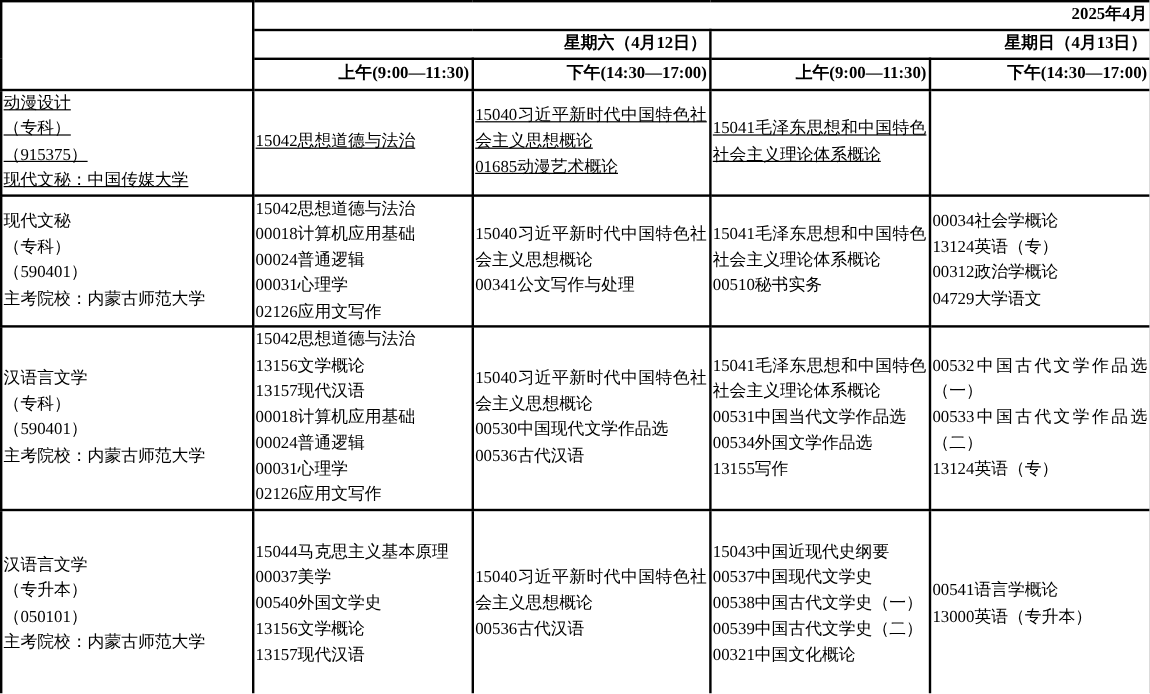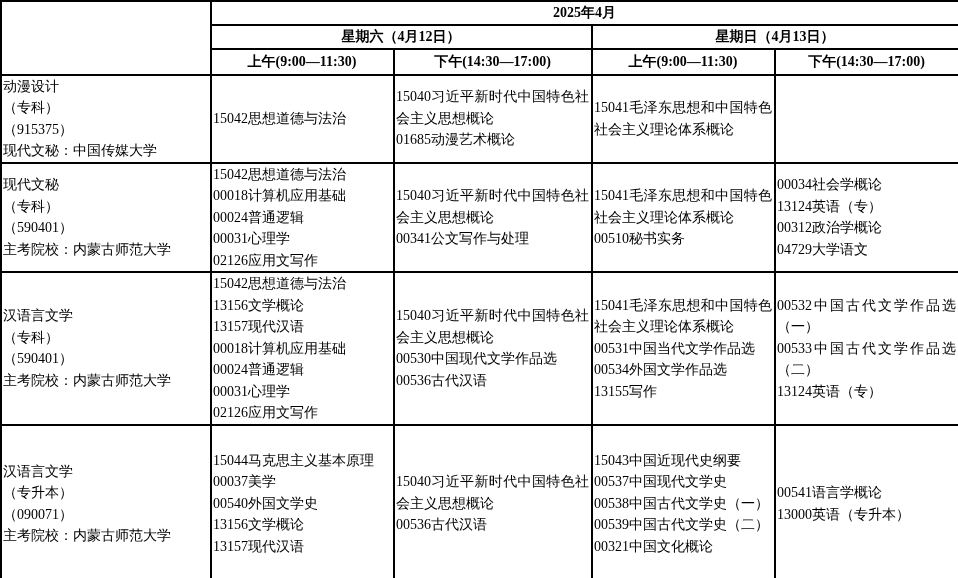--- a/index.html
+++ b/index.html
@@ -26,41 +26,41 @@
   }
   table.sched td {
     border: 2px solid #000000;
     vertical-align: middle;
     padding: 0 2px 0 1px;
     font-size: 14px;
     line-height: 21.5px;
     overflow: hidden;
   }
   td.hdr {
-    text-align: center;
+    text-align: right;
     font-weight: bold;
     font-size: 15px;
     padding: 0;
   }
   td.corner-cell {
     background: #ffffff;
   }
   .list-line {
     text-align: left;
   }
   td.session-cell .list-line {
     text-align: justify;
     text-justify: inter-character;
   }
   td.pr14 { padding-right: 14px; }
   td.pr8  { padding-right: 8px; margin-top: 24px; }
   tr.r-month   { height: 24px; }
   tr.r-day     { height: 16px; margin-top: 44px; }
   tr.r-session { height: 26px; }
-  tr.r-data1   { height: 86px; }
+  tr.r-data1   { height: 86px; text-decoration: underline; }
   tr.r-data2   { height: 108px; }
   tr.r-data3   { height: 151px; }
   tr.r-data4   { height: 158px; }
 </style>
 </head>
 <body>
 
 <div class="page">
   <table class="sched">
     <colgroup>
@@ -170,21 +170,21 @@
             <div class="list-line">00532中国古代文学作品选（一）</div>
             <div class="list-line">00533中国古代文学作品选（二）</div>
             <div class="list-line">13124英语（专）</div>
           </td>
     </tr>
 
     <tr class="r-data4">
       <td class="program-cell">
             <div class="list-line">汉语言文学</div>
             <div class="list-line">（专升本）</div>
-            <div class="list-line">（090071）</div>
+            <div class="list-line">（050101）</div>
             <div class="list-line">主考院校：内蒙古师范大学</div>
           </td>
       <td class="session-cell">
             <div class="list-line">15044马克思主义基本原理</div>
             <div class="list-line">00037美学</div>
             <div class="list-line">00540外国文学史</div>
             <div class="list-line">13156文学概论</div>
             <div class="list-line">13157现代汉语</div>
           </td>
       <td class="session-cell">

